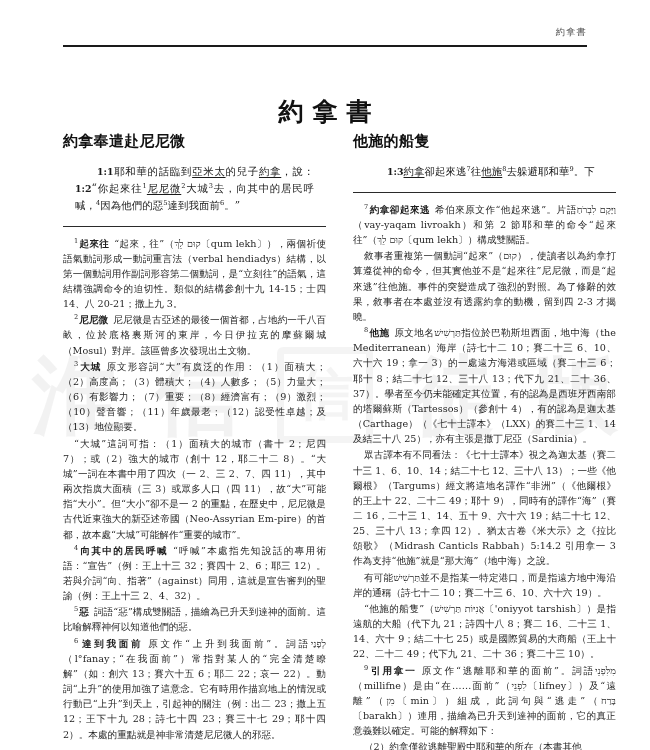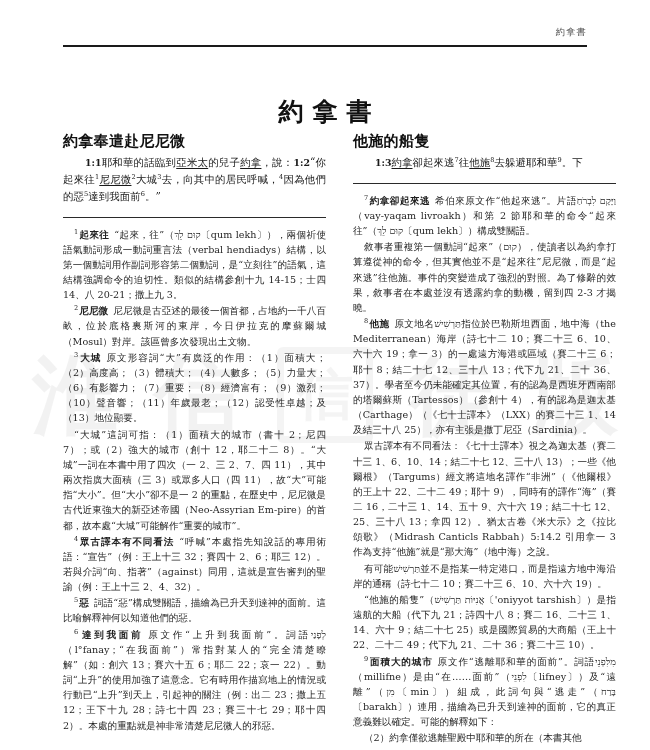--- a/index.html
+++ b/index.html
@@ -85,21 +85,21 @@
     margin: 0 0 3px 0;
     color: #111;
   }
 
   
   .scripture {
     font-size: 10.4px;
     line-height: 1.62;
     text-align: justify;
     letter-spacing: 0.1px;
-    margin: 0;
+    margin: 12px;
   }
   .scripture .indent { padding-left: 22px; display: inline; }
   .vnum {
     font-weight: bold;
     font-size: 9.4px;
     letter-spacing: 0;
   }
   .uline { text-decoration: underline; text-underline-offset: 1.5px; }
 
   sup.fn {
@@ -215,21 +215,21 @@
         <hr class="note-rule">
 
         <p class="note"><span class="marker">1</span><span class="lemma">起來往</span><span>“起來，往”（קוּם לֵךְ〔qum lekh〕），兩個祈使語氣動詞形成一動詞重言法（verbal hendiadys）結構，以第一個動詞用作副詞形容第二個動詞，是“立刻往”的語氣，這結構強調命令的迫切性。類似的結構參創十九 14-15；士四 14、八 20-21；撒上九 3。</span></p>
 
         <p class="note"><span class="marker">2</span><span class="lemma">尼尼微</span><span>尼尼微是古亞述的最後一個首都，占地約一千八百畝，位於底格裏斯河的東岸，今日伊拉克的摩蘇爾城（Mosul）對岸。該區曾多次發現出土文物。</span></p>
 
         <p class="note"><span class="marker">3</span><span class="lemma">大城</span><span>原文形容詞“大”有廣泛的作用：（1）面積大；（2）高度高；（3）體積大；（4）人數多；（5）力量大；（6）有影響力；（7）重要；（8）經濟富有；（9）激烈；（10）聲音響；（11）年歲最老；（12）認受性卓越；及（13）地位顯要。</span></p>
 
         <p class="note"><span>“大城”這詞可指：（1）面積大的城市（書十 2；尼四 7）；或（2）強大的城市（創十 12，耶二十二 8）。“大城”一詞在本書中用了四次（一 2、三 2、7、四 11），其中兩次指廣大面積（三 3）或眾多人口（四 11），故“大”可能指“大小”。但“大小”卻不是一 2 的重點，在歷史中，尼尼微是古代近東強大的新亞述帝國（Neo-Assyrian Em-pire）的首都，故本處“大城”可能解作“重要的城市”。</span></p>
 
-        <p class="note"><span class="marker">4</span><span class="lemma">眾古譯本有不同看法</span><span>“呼喊”本處指先知說話的專用術語：“宣告”（例：王上十三 32；賽四十 2、6；耶三 12）。若與介詞“向、指著”（against）同用，這就是宣告審判的聖諭（例：王上十三 2、4、32）。</span></p>
+        <p class="note"><span class="marker">4</span><span class="lemma">向其中的居民呼喊</span><span>“呼喊”本處指先知說話的專用術語：“宣告”（例：王上十三 32；賽四十 2、6；耶三 12）。若與介詞“向、指著”（against）同用，這就是宣告審判的聖諭（例：王上十三 2、4、32）。</span></p>
 
         <p class="note"><span class="marker">5</span><span class="lemma">惡</span><span>詞語“惡”構成雙關語，描繪為已升天到達神的面前。這比喻解釋神何以知道他們的惡。</span></p>
 
         <p class="note"><span class="marker">6</span><span class="lemma">達到我面前</span><span>原文作“上升到我面前”。詞語לְפָנַי（l°fanay；“在我面前”）常指對某人的“完全清楚瞭解”（如：創六 13；賽六十五 6；耶二 22；哀一 22）。動詞“上升”的使用加強了這意念。它有時用作描寫地上的情況或行動已“上升”到天上，引起神的關注（例：出二 23；撒上五 12；王下十九 28；詩七十四 23；賽三十七 29；耶十四 2）。本處的重點就是神非常清楚尼尼微人的邪惡。</span></p>
 
       </div>
 
       <div class="col">
 
         <h2 class="sec-head">他施的船隻</h2>
@@ -245,21 +245,21 @@
         <p class="note"><span>敘事者重複第一個動詞“起來”（קוּם），使讀者以為約拿打算遵從神的命令，但其實他並不是“起來往”尼尼微，而是“起來逃”往他施。事件的突變造成了強烈的對照。為了修辭的效果，敘事者在本處並沒有透露約拿的動機，留到四 2-3 才揭曉。</span></p>
 
         <p class="note"><span class="marker">8</span><span class="lemma">他施</span><span>原文地名תַּרְשִׁישׁ指位於巴勒斯坦西面，地中海（the Mediterranean）海岸（詩七十二 10；賽二十三 6、10、六十六 19；拿一 3）的一處遠方海港或區域（賽二十三 6；耶十 8；結二十七 12、三十八 13；代下九 21、二十 36、37）。學者至今仍未能確定其位置，有的認為是西班牙西南部的塔爾蘇斯（Tartessos）（參創十 4），有的認為是迦太基（Carthage）（《七十士譯本》（LXX）的賽二十三 1、14 及結三十八 25），亦有主張是撒丁尼亞（Sardinia）。</span></p>
 
         <p class="note"><span>眾古譯本有不同看法：《七十士譯本》視之為迦太基（賽二十三 1、6、10、14；結二十七 12、三十八 13）；一些《他爾根》（Targums）經文將這地名譯作“非洲”（《他爾根》的王上十 22、二十二 49；耶十 9），同時有的譯作“海”（賽二 16，二十三 1、14、五十 9、六十六 19；結二十七 12、25、三十八 13；拿四 12）。猶太古卷《米大示》之《拉比頌歌》（Midrash Canticls Rabbah）5:14.2 引用拿一 3 作為支持“他施”就是“那大海”（地中海）之說。</span></p>
 
         <p class="note"><span>有可能תַּרְשִׁישׁ並不是指某一特定港口，而是指遠方地中海沿岸的通稱（詩七十二 10；賽二十三 6、10、六十六 19）。</span></p>
 
         <p class="note"><span>“他施的船隻”（אֳנִיּוֹת תַּרְשִׁישׁ〔'oniyyot tarshish〕）是指遠航的大船（代下九 21；詩四十八 8；賽二 16、二十三 1、14、六十 9；結二十七 25）或是國際貿易的大商船（王上十 22、二十二 49；代下九 21、二十 36；賽二十三 10）。</span></p>
 
-        <p class="note"><span class="marker">9</span><span class="lemma">面積大的城市</span><span>原文作“逃離耶和華的面前”。詞語מִלִּפְנֵי（millifne）是由“在……面前”（לִפְנֵי〔lifney〕）及“遠離”（מִן〔min〕）組成，此詞句與“逃走”（בָּרַח〔barakh〕）連用，描繪為已升天到達神的面前，它的真正意義難以確定。可能的解釋如下：</span></p>
+        <p class="note"><span class="marker">9</span><span class="lemma">引用拿一</span><span>原文作“逃離耶和華的面前”。詞語מִלִּפְנֵי（millifne）是由“在……面前”（לִפְנֵי〔lifney〕）及“遠離”（מִן〔min〕）組成，此詞句與“逃走”（בָּרַח〔barakh〕）連用，描繪為已升天到達神的面前，它的真正意義難以確定。可能的解釋如下：</span></p>
 
         <p class="note"><span>（2）約拿僅欲逃離聖殿中耶和華的所在（本書其他</span></p>
 
       </div>
     </div>
 
   </div>
 </div>
 
 </body></html>

